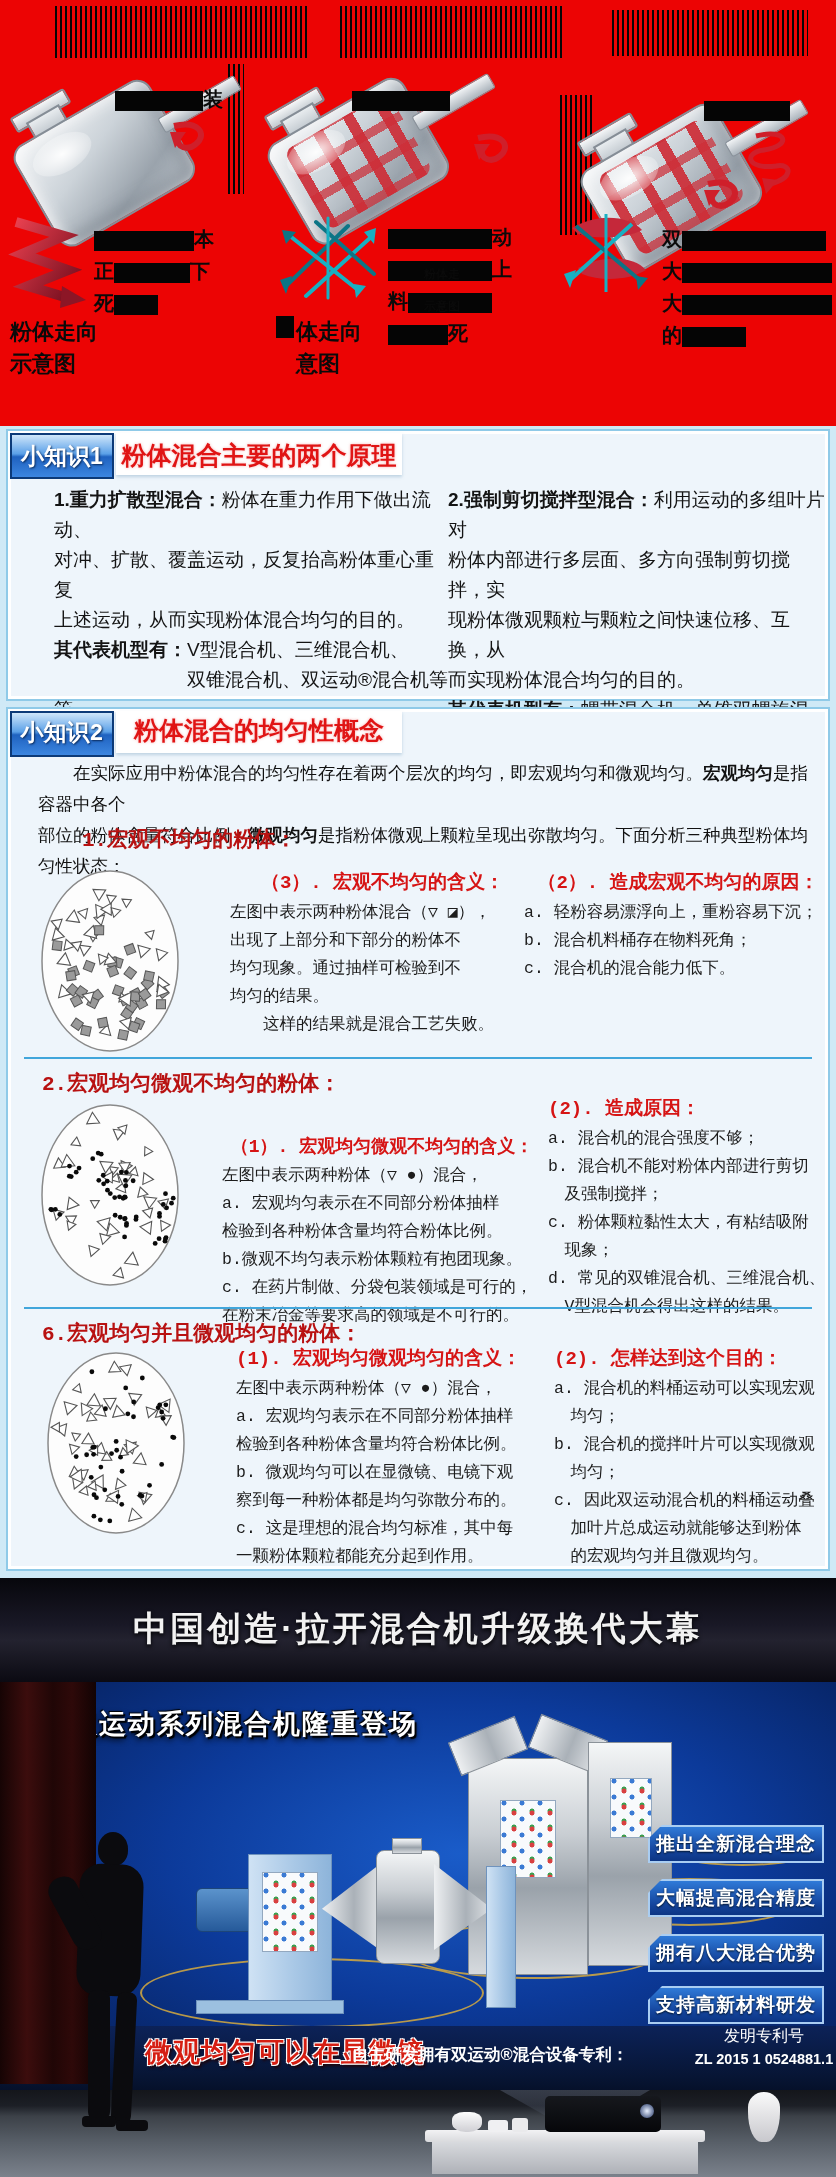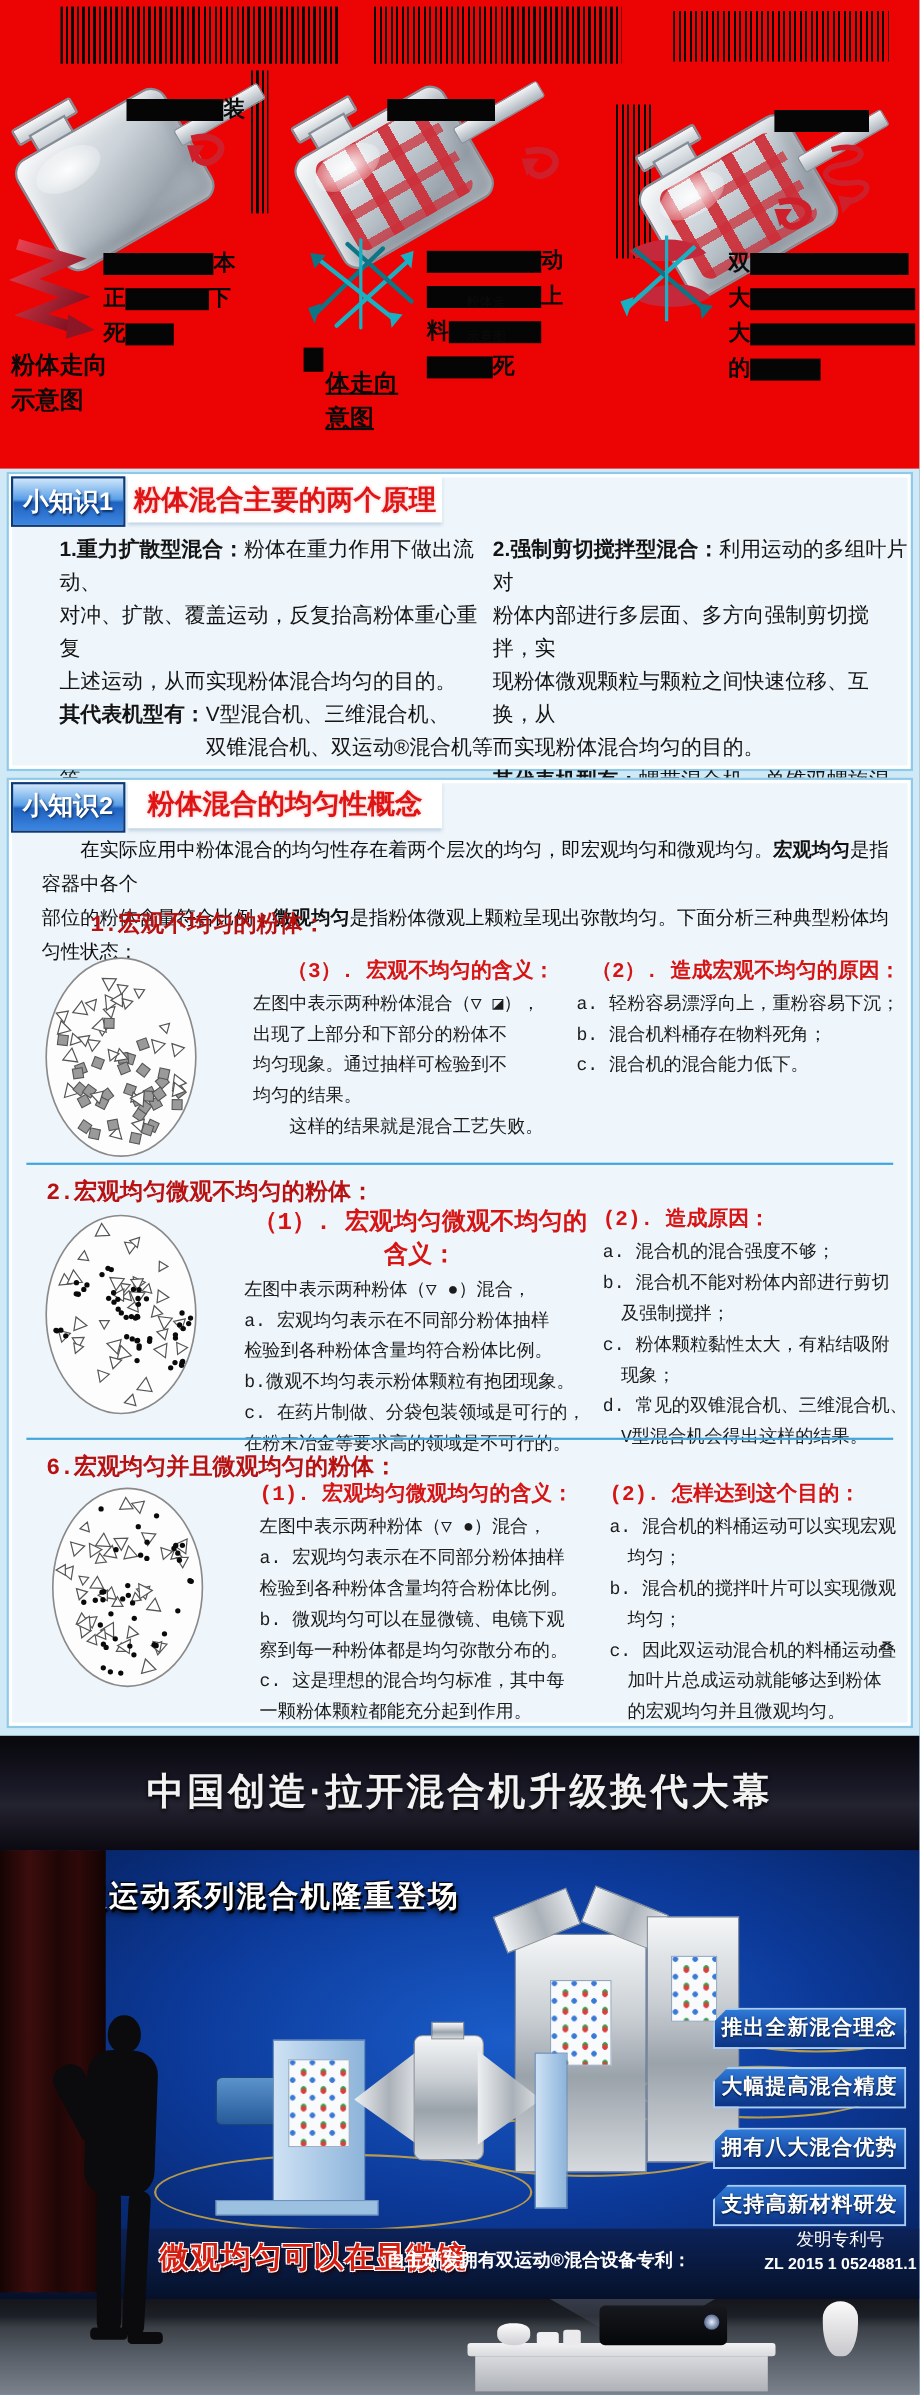--- a/index.html
+++ b/index.html
@@ -177,21 +177,21 @@
       <polygon points="4,66 16,62 10,80" fill="#0c7586"></polygon>
       <polygon points="88,18 98,30 100,14" fill="#18b0c2"></polygon>
       <polygon points="78,70 90,72 80,84" fill="#18b0c2"></polygon>
       <polygon points="6,16 20,18 10,30" fill="#0c7586"></polygon>
     </svg>
     <div class="rl" style="left:388px;top:222px;"><span></span><i class="bar" style="width:104px;"></i><span>动</span></div>
     <div class="rl" style="left:388px;top:254px;"><span></span><i class="bar" style="width:104px;"></i><span>上</span></div>
     <div class="rl" style="left:388px;top:286px;"><span>料</span><i class="bar" style="width:84px;"></i><span></span></div>
     <div class="rl" style="left:388px;top:318px;"><span></span><i class="bar" style="width:60px;"></i><span>死</span></div>
     <div class="abs" style="left:276px;top:316px;width:18px;height:22px;background:#050505;"></div>
-    <div class="top-label" style="left:296px;top:332px;text-decoration:underline;">体走向
+    <div class="top-label" style="left:296px;top:316px;">体走向
 意图</div>
 
     <div class="top-label" style="left:424px;top:226px;font-size:12px;margin-top:32px;">粉体走
 示意图</div>
     <svg class="abs" width="96" height="86" style="left:558px;top:210px;" viewBox="0 0 96 86">
       <path d="M14 18 C40 2 72 6 84 20 C70 28 40 30 20 24" fill="#c5283a"></path>
       <path d="M20 58 C46 44 76 46 88 60 C72 70 44 72 24 64" fill="#c5283a"></path>
       <g fill="none">
         <path d="M12 70 L74 14" stroke="#18b0c2" stroke-width="4"></path>
         <path d="M18 16 L84 72" stroke="#0c7586" stroke-width="4"></path>
@@ -400,21 +400,21 @@
         <circle cx="83.48188894163906" cy="95.86400456766785" r="2.4" fill="#0a0a0a"></circle>
         <circle cx="71.46419668956855" cy="89.18523750295175" r="2.4" fill="#0a0a0a"></circle>
         <circle cx="74.28238850697987" cy="92.53511273485381" r="2.4" fill="#0a0a0a"></circle>
         <circle cx="67.63541108485097" cy="82.78557901465594" r="2.4" fill="#0a0a0a"></circle>
         <circle cx="23.774378022241578" cy="113.38545735012062" r="2.4" fill="#0a0a0a"></circle>
         <circle cx="15.693306521537387" cy="108.81674501477589" r="2.4" fill="#0a0a0a"></circle>
         <circle cx="19.34508638256466" cy="108.28086930014233" r="2.4" fill="#0a0a0a"></circle>
         <circle cx="14.881950536389809" cy="108.35670263942177" r="2.4" fill="#0a0a0a"></circle>
       </svg>
     <div class="abs" style="left:214px;top:386px;width:320px;">
-      <p class="shead" style="font-size:22px;">（1）. 宏观均匀微观不均匀的含义：</p>
+      <p class="shead" style="font-size:18px;margin-top:39px;">（1）. 宏观均匀微观不均匀的含义：</p>
       <p class="sbody pre">左图中表示两种粉体（▽ ●）混合，
 a. 宏观均匀表示在不同部分粉体抽样
 检验到各种粉体含量均符合粉体比例。
 b.微观不均匀表示粉体颗粒有抱团现象。
 c. 在药片制做、分袋包装领域是可行的，
 在粉末冶金等要求高的领域是不可行的。</p>
     </div>
     <div class="abs" style="left:540px;top:386px;width:290px;">
       <p class="shead" style="text-align:left;">(2). 造成原因：</p>
       <p class="sbody pre">a. 混合机的混合强度不够；

